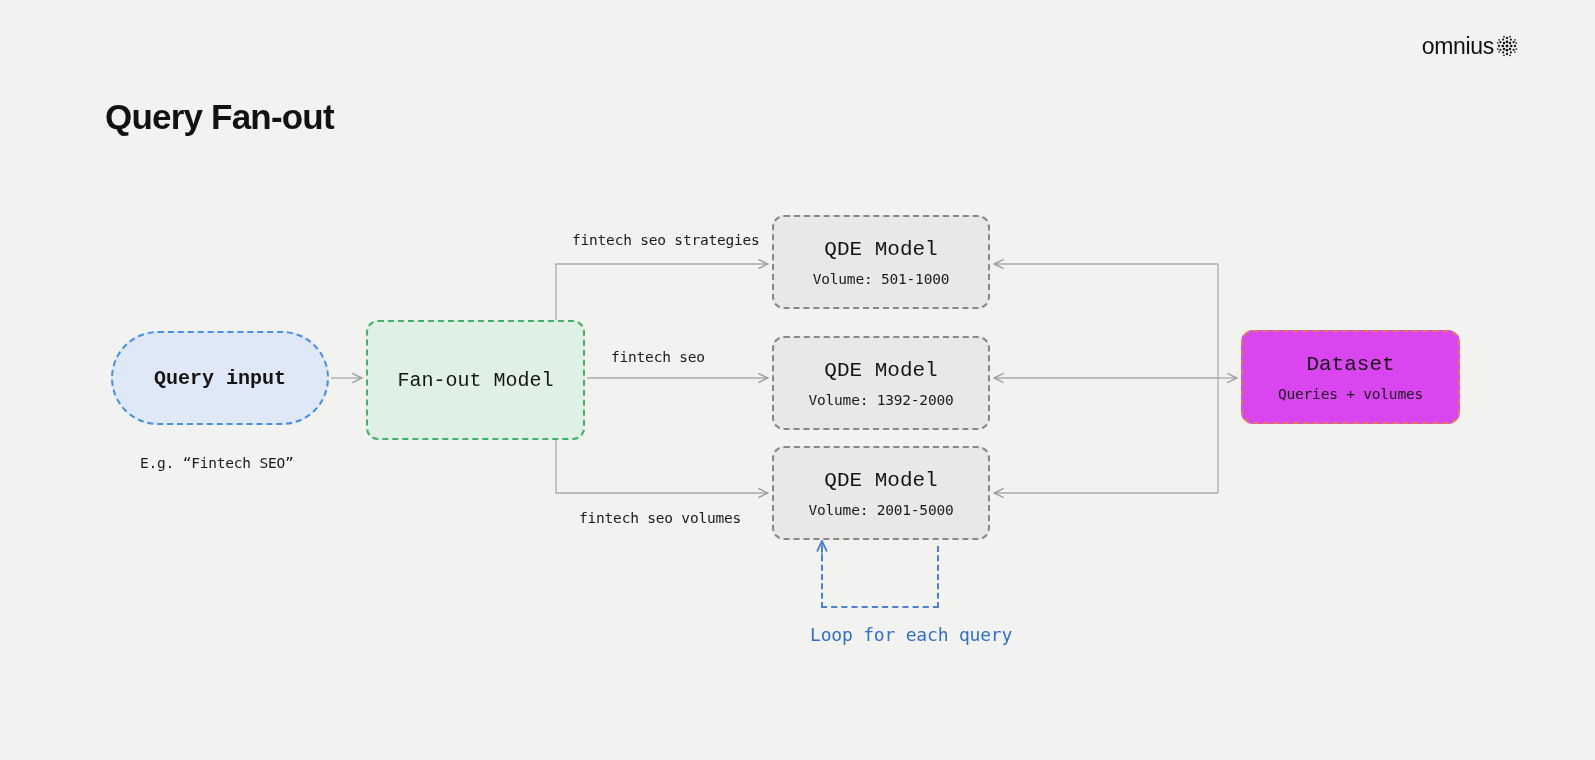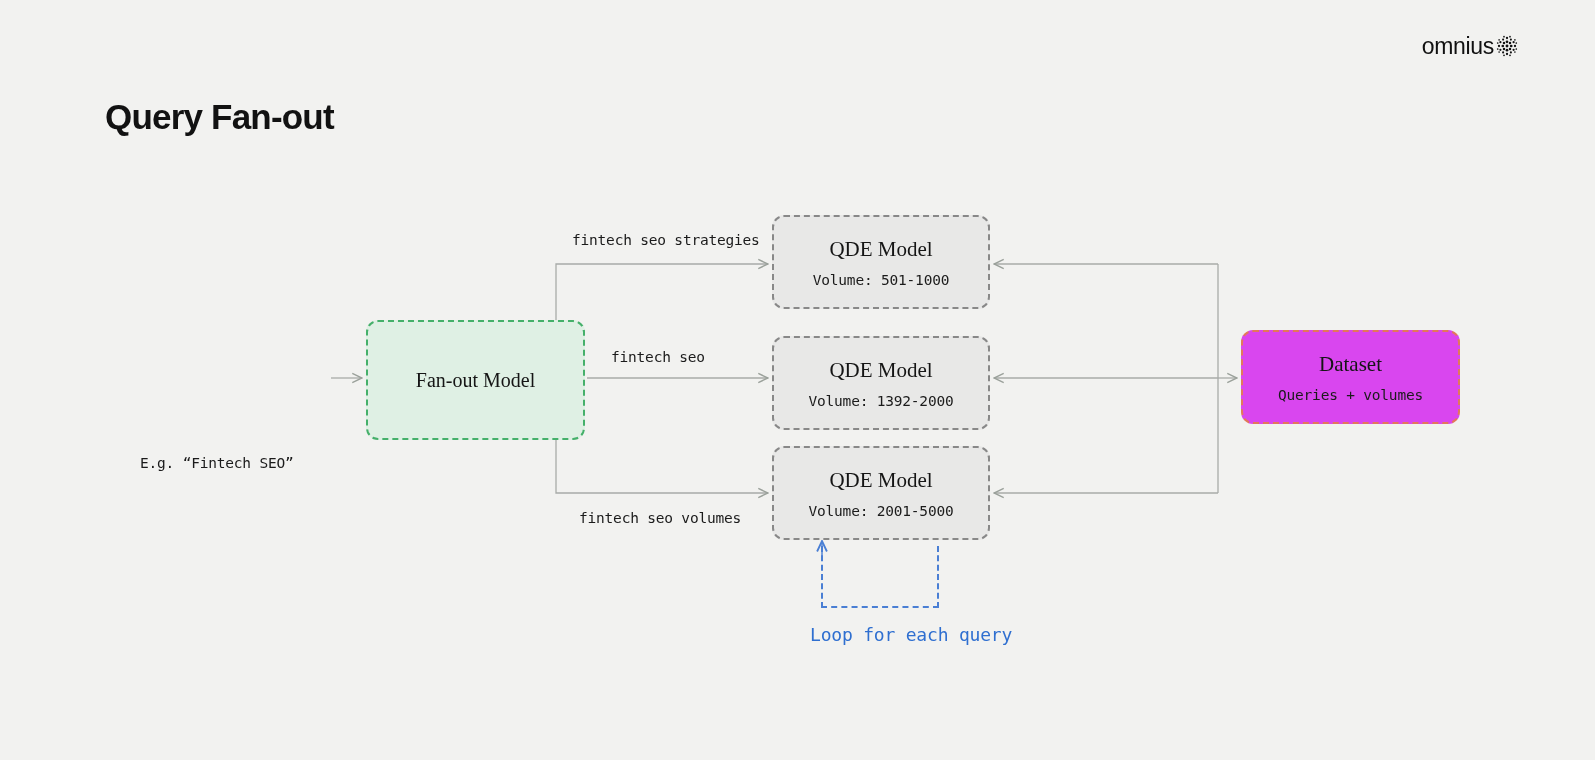--- a/index.html
+++ b/index.html
@@ -65,21 +65,21 @@
   .node {
     position: absolute;
     box-sizing: border-box;
     display: flex;
     flex-direction: column;
     align-items: center;
     justify-content: center;
     text-align: center;
   }
   .node-title {
-    font-family: Liberation Serif, serif;
+    font-family: Liberation Mono, monospace;
     font-weight: 700;
     color: #151515;
   }
   .node-sub {
     font-family: "DejaVu Sans Mono", monospace;
     font-size: 14.5px;
     color: #1b1b1b;
     margin-top: 10px;
     letter-spacing: -0.2px;
   }
@@ -246,20 +246,23 @@
     </g>
 
     <g stroke="#4a7fd4" stroke-width="1.4" fill="none">
       <line x1="822" y1="556" x2="822" y2="541" marker-end="url(#ah-blue)"></line>
     </g>
   </svg>
 
   <div id="loop-box"></div>
   <div id="loop-label">Loop for each query</div>
 
+  <div class="node" id="node-query-input">
+    <div class="node-title">Query input</div>
+  </div>
 
   <div class="node" id="node-fanout">
     <div class="node-title">Fan-out Model</div>
   </div>
 
   <div class="node node-qde" id="node-qde-1">
     <div class="node-title">QDE Model</div>
     <div class="node-sub">Volume: 501-1000</div>
   </div>
 

